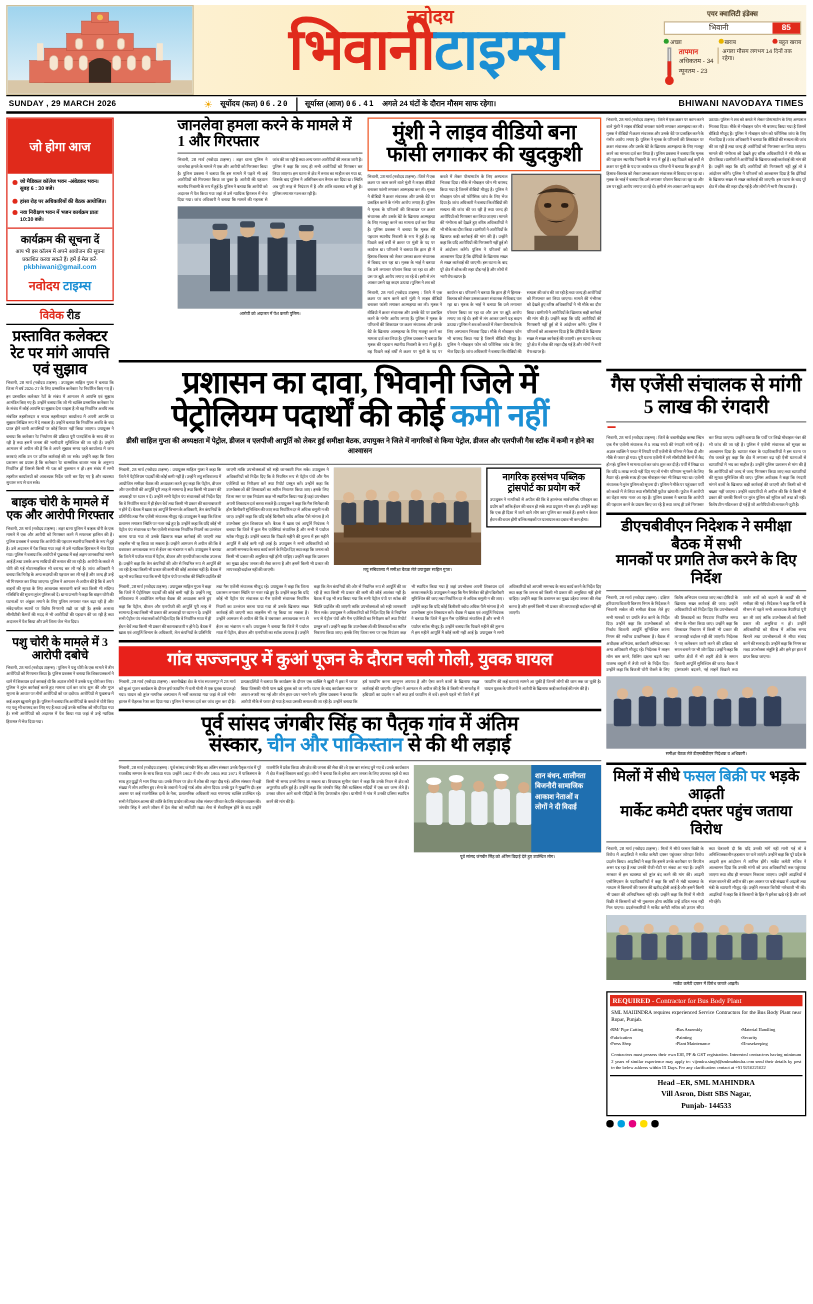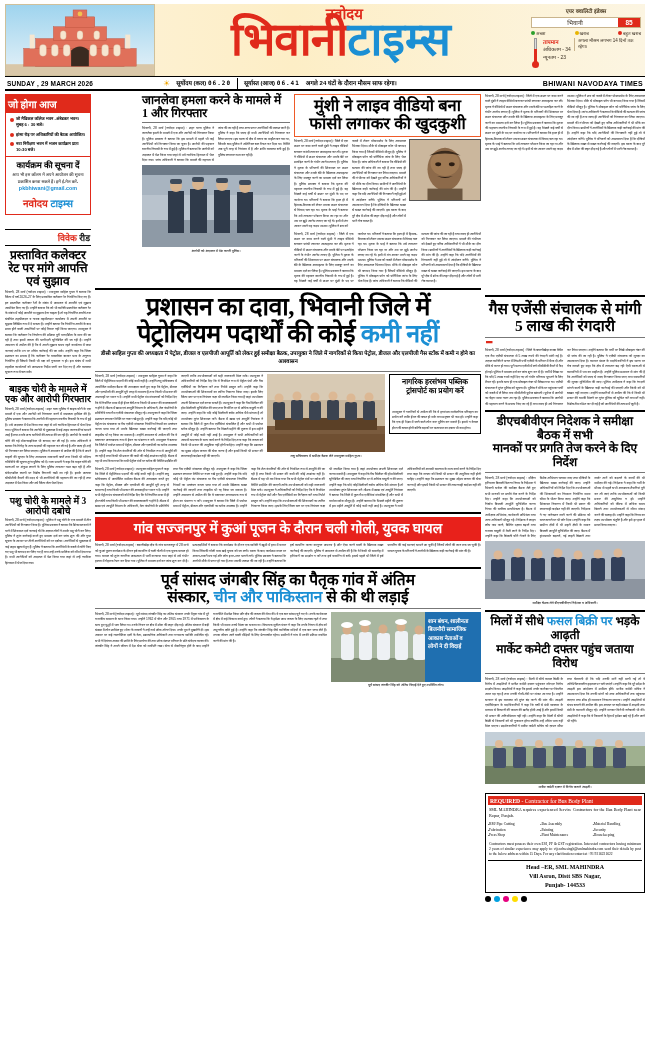--- a/index.html
+++ b/index.html
@@ -82,36 +82,36 @@
      font-family:"Liberation Serif", serif; font-weight:700; line-height:1.14; font-size:14px;}
   .subhl { font-size:5.6px; font-weight:700; text-align:center; line-height:1.45;
      padding:2.5px 2px; font-family:"Liberation Serif", serif; }
 
   hr.rule { border:0; border-top:1px solid #000; margin:3px 0; }
   hr.rule-th { border:0; border-top:2px solid #000; margin:3px 0; }
   hr.rule-thin { border:0; border-top:0.5px solid #777; margin:2.5px 0; }
 
   
   .box-today { border:1.5px solid #e02a1b; padding:0 0 3px; }
-  .box-today h4 { background:#e02a1b; color:#fff; font-size:10px; padding:2px;
+  .box-today h4 { background:#e02a1b; color:#fff; text-align:center; font-size:10px; padding:15px;
      font-family:"Liberation Serif", serif; }
   .tl { padding:3px 4px 0; }
   .tl li { list-style:none; font-size:4.2px; line-height:1.5; margin-bottom:3px; padding-left:6px;
      position:relative; font-weight:700; }
   .tl li:before { content:""; position:absolute; left:0; top:1.5px; width:4px; height:4px;
      border-radius:50%; background:#e02a1b; }
   .inv-h { text-align:center; font-size:8.5px; font-weight:700; color:#000; margin:2px 0;
      font-family:"Liberation Serif", serif; border-top:1px solid #e02a1b; padding-top:2px; }
   .inv-p { font-size:4.2px; text-align:center; line-height:1.5; padding:0 3px; }
   .inv-mail { color:#1b8fd4; font-size:5.4px; text-align:center; font-weight:700; word-break:break-all;}
   .minilogo { text-align:center; margin-top:2px; }
   .minilogo span { font-size:10px; font-weight:700; font-family:"Liberation Serif", serif; }
   .minilogo .a { color:#e02a1b; } .minilogo .b { color:#1b8fd4; }
-  .vivek { text-align:right; border-top:1px solid #000; border-bottom:1px solid #000;
-     margin-top:14px; padding:1px; font-family:"Liberation Serif", serif; font-weight:700; font-size:9px;}
+  .vivek { text-align:center; border-top:1px solid #000; border-bottom:1px solid #000;
+     margin-top:2px; padding:1px; font-family:"Liberation Serif", serif; font-weight:700; font-size:9px;}
   .vivek .a { color:#e02a1b; } .vivek .b { color:#111; }
 
   
   .photo { position:relative; overflow:hidden; background:#ccc; }
   .cap { font-size:3.4px; text-align:center; padding:1.5px 1px; line-height:1.3; }
 
   
   .circ { width:86px; height:86px; border-radius:50%; background:#d6201b; color:#fff;
      display:flex; align-items:center; justify-content:center; text-align:center;
      font-family:"Liberation Serif", serif; font-weight:700; font-size:7px; line-height:1.35;
@@ -362,21 +362,21 @@
                     <circle cx="84" cy="24" r="4.5"></circle>
                     <circle cx="102" cy="23" r="4.5"></circle>
                 </g>
                 <rect x="0" y="60" width="118" height="18" fill="#6b4a2e" opacity="0.7"></rect>
               </svg>
             </div>
             <div class="cap">लघु सचिवालय में समीक्षा बैठक लेते उपायुक्त साहिल गुप्ता।</div>
           </div>
           <div style="width:92px">
             <div class="pbox">
-              <div class="hl" style="font-size:7.5px;text-align:center;line-height:1.25;padding-bottom:14px">नागरिक हरसंभव पब्लिक ट्रांसपोर्ट का प्रयोग करें</div>
+              <div class="hl" style="font-size:7.5px;text-align:center;line-height:1.25;padding-bottom:2px">नागरिक हरसंभव पब्लिक ट्रांसपोर्ट का प्रयोग करें</div>
               <div class="body-txt">उपायुक्त ने नागरिकों से अपील की कि वे हरसंभव सार्वजनिक परिवहन का प्रयोग करें ताकि ईंधन की बचत हो सके तथा प्रदूषण भी कम हो। उन्होंने कहा कि एक ही दिशा में जाने वाले लोग कार पूलिंग कर सकते हैं। इससे न केवल ईंधन की बचत होगी बल्कि सड़कों पर यातायात का दबाव भी कम होगा।</div>
             </div>
           </div>
         </div>
         <div class="body-txt c5" style="margin-top:2px">भिवानी, 28 मार्च (नवोदय टाइम्स) : उपायुक्त साहिल गुप्ता ने कहा कि जिले में पेट्रोलियम पदार्थों की कोई कमी नहीं है। उन्होंने लघु सचिवालय में आयोजित समीक्षा बैठक की अध्यक्षता करते हुए कहा कि पेट्रोल, डीजल और एलपीजी की आपूर्ति पूरी तरह से सामान्य है तथा किसी भी प्रकार की अफवाहों पर ध्यान न दें। उन्होंने सभी पेट्रोल पंप संचालकों को निर्देश दिए कि वे निर्धारित मात्रा में ही ईंधन बेचें तथा किसी भी प्रकार की कालाबाजारी न होने दें। बैठक में खाद्य एवं आपूर्ति विभाग के अधिकारी, तेल कंपनियों के प्रतिनिधि तथा गैस एजेंसी संचालक मौजूद रहे। उपायुक्त ने कहा कि जिला प्रशासन लगातार स्थिति पर नजर रखे हुए है। उन्होंने कहा कि यदि कोई भी पेट्रोल पंप संचालक या गैस एजेंसी संचालक निर्धारित नियमों का उल्लंघन करता पाया गया तो उसके खिलाफ सख्त कार्रवाई की जाएगी तथा लाइसेंस भी रद्द किया जा सकता है। उन्होंने आमजन से अपील की कि वे घबराकर अनावश्यक रूप से ईंधन का भंडारण न करें। उपायुक्त ने बताया कि जिले में पर्याप्त मात्रा में पेट्रोल, डीजल और एलपीजी का स्टॉक उपलब्ध है। उन्होंने कहा कि तेल कंपनियों की ओर से नियमित रूप से आपूर्ति की जा रही है तथा किसी भी प्रकार की कमी की कोई आशंका नहीं है। बैठक में यह भी तय किया गया कि सभी पेट्रोल पंपों पर स्टॉक की स्थिति प्रदर्शित की जाएगी ताकि उपभोक्ताओं को सही जानकारी मिल सके। उपायुक्त ने अधिकारियों को निर्देश दिए कि वे नियमित रूप से पेट्रोल पंपों और गैस एजेंसियों का निरीक्षण करें तथा रिपोर्ट प्रस्तुत करें। उन्होंने कहा कि उपभोक्ताओं की शिकायतों का त्वरित निवारण किया जाए। इसके लिए जिला स्तर पर एक नियंत्रण कक्ष भी स्थापित किया गया है जहां उपभोक्ता अपनी शिकायत दर्ज करवा सकते हैं। उपायुक्त ने कहा कि गैस सिलेंडर की होम डिलीवरी सुनिश्चित की जाए तथा निर्धारित दर से अधिक वसूली न की जाए। उन्होंने कहा कि यदि कोई डिलीवरी ब्वॉय अधिक पैसे मांगता है तो उपभोक्ता तुरंत शिकायत करें। बैठक में खाद्य एवं आपूर्ति नियंत्रक ने बताया कि जिले में कुल गैस एजेंसियां संचालित हैं और सभी में पर्याप्त स्टॉक मौजूद है। उन्होंने बताया कि पिछले महीने की तुलना में इस महीने आपूर्ति में कोई कमी नहीं आई है। उपायुक्त ने सभी अधिकारियों को आपसी समन्वय के साथ कार्य करने के निर्देश दिए तथा कहा कि जनता को किसी भी प्रकार की असुविधा नहीं होनी चाहिए। उन्होंने कहा कि प्रशासन का मुख्य उद्देश्य जनता की सेवा करना है और इसमें किसी भी प्रकार की लापरवाही बर्दाश्त नहीं की जाएगी।</div>
       </div>
 
       <hr class="rule-th">
 
       <div>

